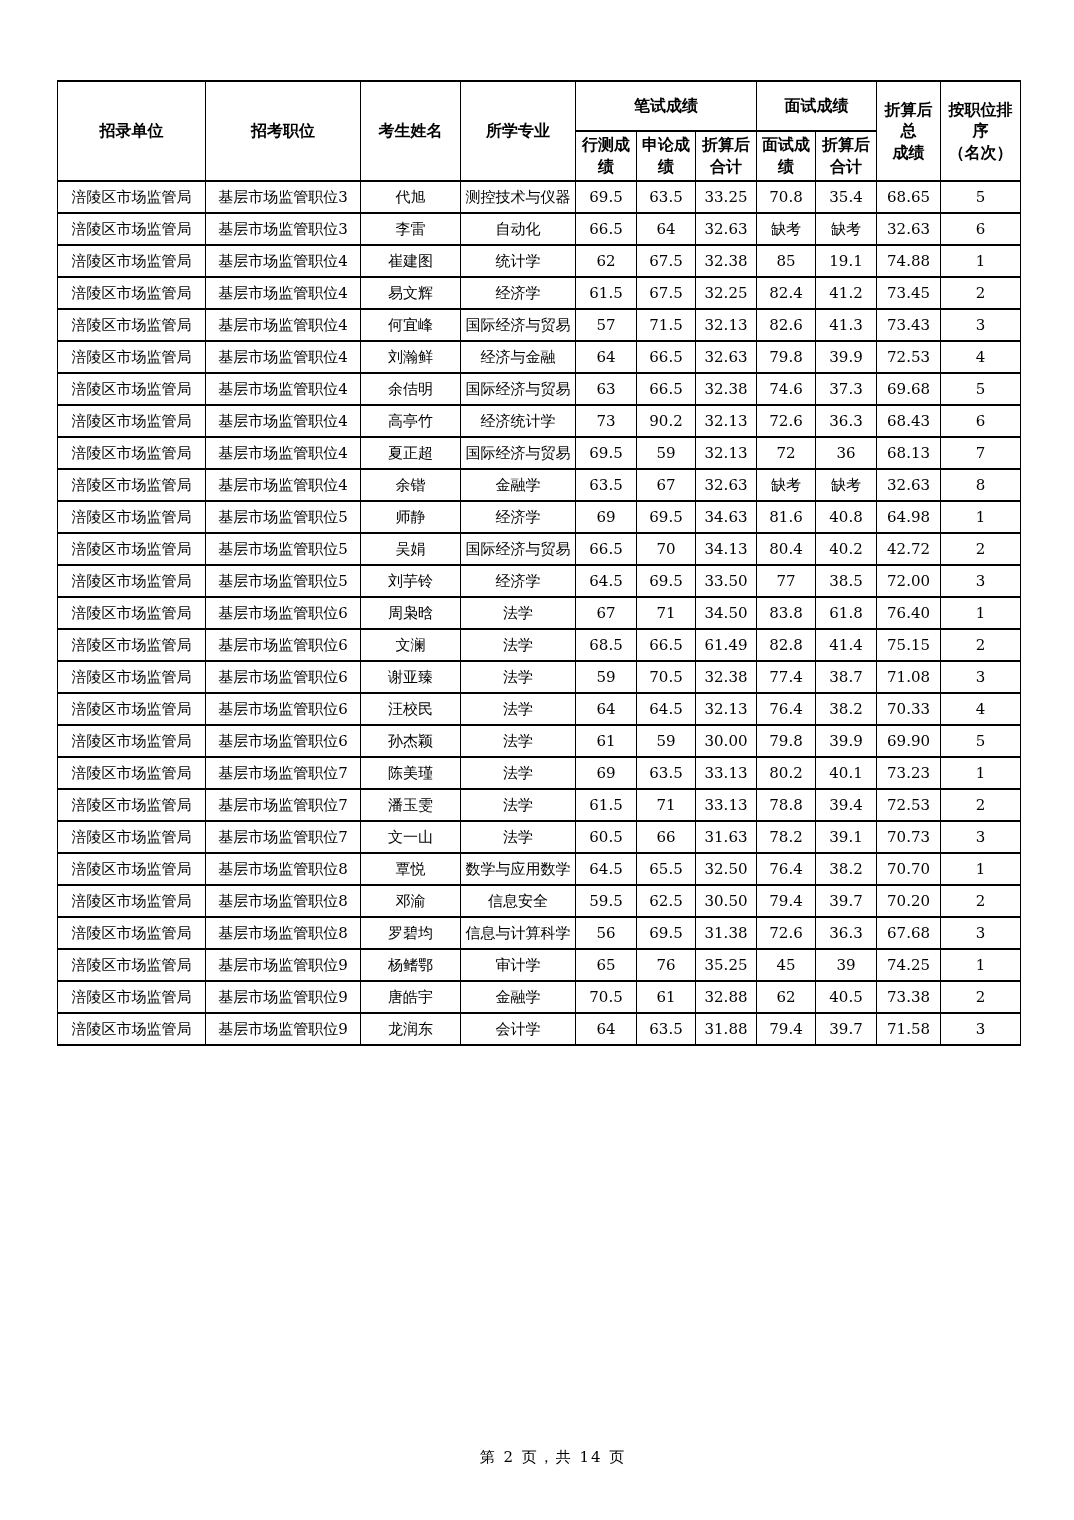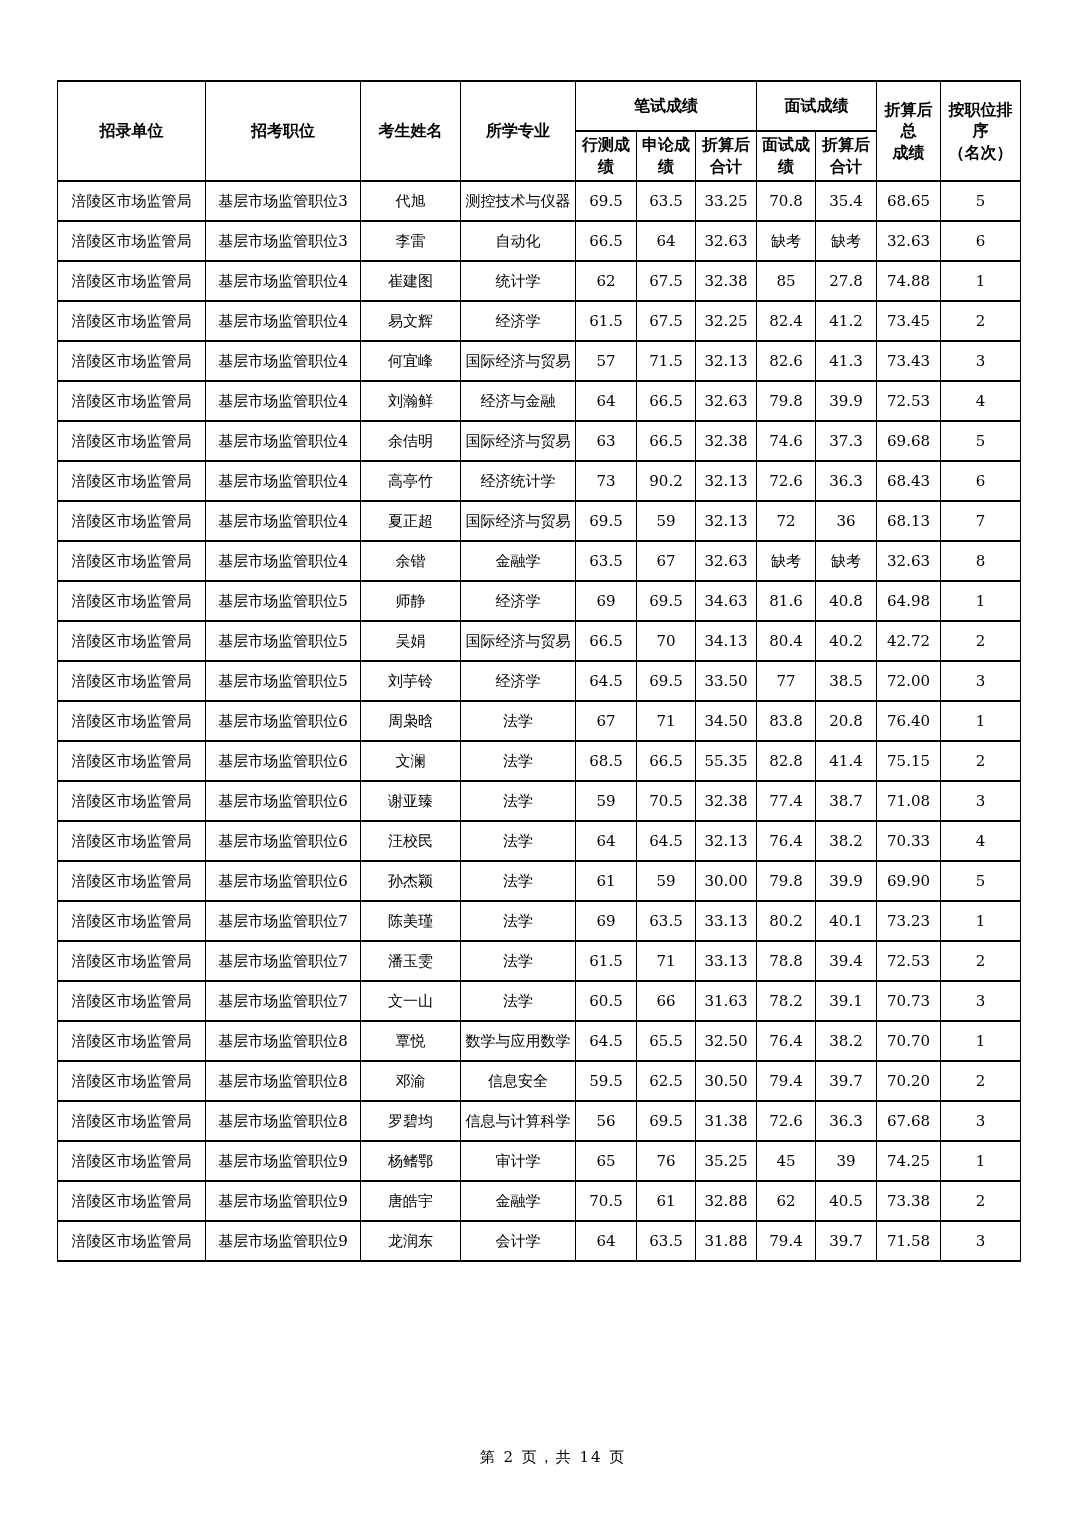--- a/index.html
+++ b/index.html
@@ -31,21 +31,21 @@
     overflow: hidden;
   }
   thead th {
     font-family: Liberation Serif, serif;
     font-weight: 700;
     font-size: 16px;
     line-height: 1.35;
     padding: 2px 3px;
   }
   thead tr { height: 50px; }
-  tbody tr { height: 40px; }
+  tbody tr { height: 32px; }
   tbody td {
     font-size: 15px;
     line-height: 1.25;
     padding: 2px 4px;
     word-break: break-word;
   }
   
   .footer {
     position: absolute;
     left: 16px;
@@ -130,21 +130,21 @@
         </tr>
         <tr>
           <td>涪陵区市场监管局</td>
           <td>基层市场监管职位4</td>
           <td>崔建图</td>
           <td>统计学</td>
           <td>62</td>
           <td>67.5</td>
           <td>32.38</td>
           <td>85</td>
-          <td>27.8</td>
+          <td>19.1</td>
           <td>74.88</td>
           <td>1</td>
         </tr>
         <tr>
           <td>涪陵区市场监管局</td>
           <td>基层市场监管职位4</td>
           <td>易文辉</td>
           <td>经济学</td>
           <td>61.5</td>
           <td>67.5</td>
@@ -273,32 +273,32 @@
         </tr>
         <tr>
           <td>涪陵区市场监管局</td>
           <td>基层市场监管职位6</td>
           <td>周枭晗</td>
           <td>法学</td>
           <td>67</td>
           <td>71</td>
           <td>34.50</td>
           <td>83.8</td>
-          <td>20.8</td>
+          <td>61.8</td>
           <td>76.40</td>
           <td>1</td>
         </tr>
         <tr>
           <td>涪陵区市场监管局</td>
           <td>基层市场监管职位6</td>
           <td>文澜</td>
           <td>法学</td>
           <td>68.5</td>
           <td>66.5</td>
-          <td>55.35</td>
+          <td>61.49</td>
           <td>82.8</td>
           <td>41.4</td>
           <td>75.15</td>
           <td>2</td>
         </tr>
         <tr>
           <td>涪陵区市场监管局</td>
           <td>基层市场监管职位6</td>
           <td>谢亚臻</td>
           <td>法学</td>

